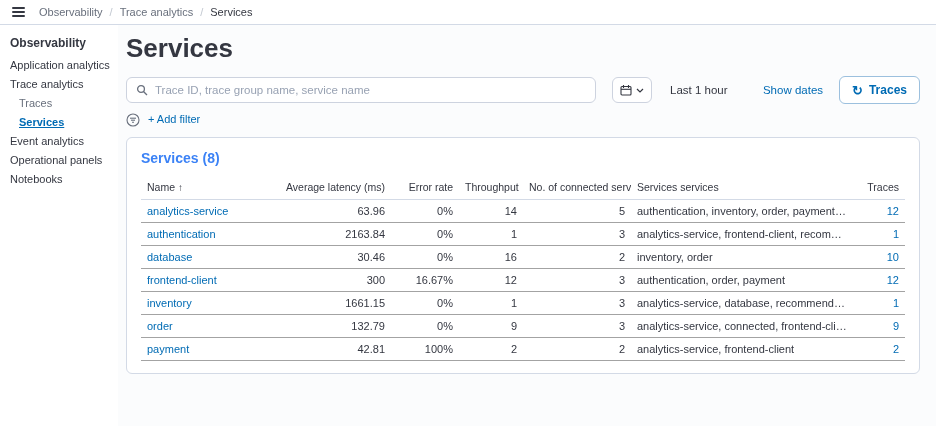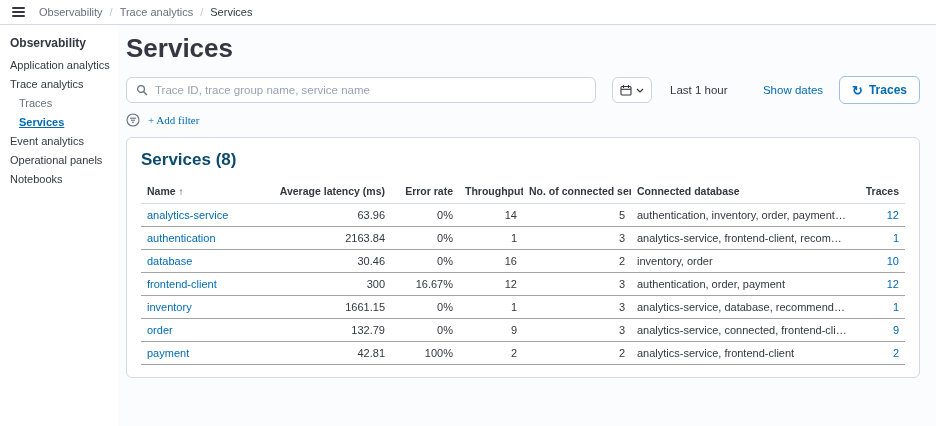--- a/index.html
+++ b/index.html
@@ -73,35 +73,35 @@
   .show-dates { font-size:11.5px; color:#006bb4; cursor:pointer; white-space:nowrap; }
   .refresh-btn {
     height:28px; padding:0 12px;
     border:1px solid #9cc0de; border-radius:6px; background:#fff;
     color:#006bb4; font-size:12px; font-weight:bold;
     display:flex; align-items:center; gap:6px; cursor:pointer;
     font-family:"Liberation Sans", sans-serif;
   }
   .refresh-glyph { font-size:13px; line-height:1; }
   
-  .filter-row { display:flex; align-items:center; gap:8px; margin:9px 0 10px;font-family:Liberation Serif, serif; }
+  .filter-row { display:flex; align-items:flex-start; gap:8px; margin:9px 0 10px; }
   .add-filter { font-size:11px; color:#006bb4; cursor:pointer; }
   
   .panel {
     background:#fff;
     border:1px solid #d3dae6;
     border-radius:6px;
     padding:12px 14px;
   }
-  .panel-title { font-size:17px; font-weight:bold; color:#0c4a6e; }
+  .panel-title { font-size:14px; font-weight:bold; color:#3b82f6; }
   .services-panel .panel-title { margin-bottom:10px; }
   
   table { width:100%; border-collapse:collapse; table-layout:fixed; }
   th {
-    font-size:10.5px; font-weight:bold; color:#343741; text-align:left;
+    font-size:10.5px; font-weight:normal; color:#343741; text-align:left;
     padding:5px 6px 6px; border-bottom:1px solid #d3dae6; white-space:nowrap; overflow:hidden;
   }
   th.num { text-align:right; }
   td {
     font-size:11px; color:#343741; padding:5px 6px;
     border-bottom:1px solid #a3a3a3; white-space:nowrap; overflow:hidden; text-overflow:ellipsis;
   }
   td.num { text-align:right; }
   .link { color:#006bb4; cursor:pointer; text-decoration:none; }
   .sort-arrow { font-size:10px; color:#343741; margin-left:3px; }
@@ -215,21 +215,21 @@
         </colgroup>
         <thead>
           <tr>
             <th>
               <span>Name</span><span class="sort-arrow">↑</span>
             </th>
             <th class="num">Average latency (ms)</th>
             <th class="num">Error rate</th>
             <th class="num">Throughput</th>
             <th class="num">No. of connected services</th>
-            <th>Connected database</th>
+            <th>Services services</th>
             <th class="num">Traces</th>
           </tr>
         </thead>
         <tbody>
             <tr>
               <td><a class="link">analytics-service</a></td>
               <td class="num">63.96</td>
               <td class="num">0%</td>
               <td class="num">14</td>
               <td class="num">5</td>

